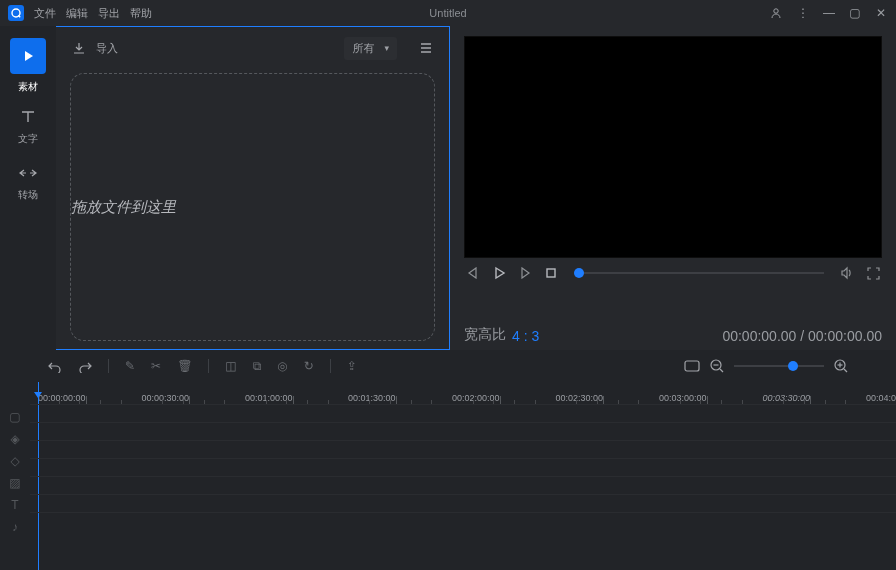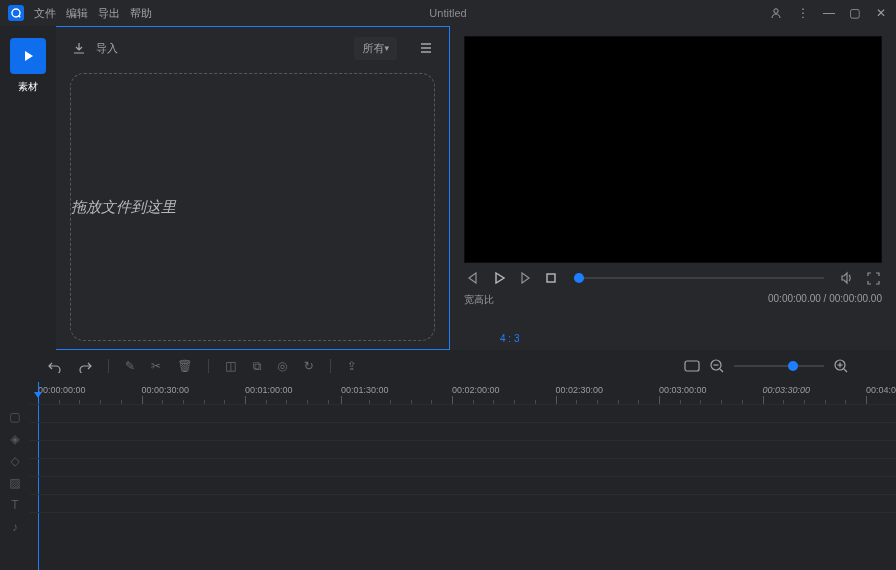--- a/index.html
+++ b/index.html
@@ -98,21 +98,21 @@
     display:flex; align-items:center; height:26px; gap:10px;
   }
   .import-btn {
     display:flex; gap:8px; align-items:center; cursor:pointer;
   }
   .spacer { flex:1; }
   .sel-box {
     background: var(--bg3);
     border-radius:3px;
     padding: 4px 8px; cursor:pointer;
-    display:flex; align-items:center;
+    display:flex; gap:10px; align-items:center;
     font-size:11px;
   }
   .chev-down { font-size:9px; color:#9da0a5;}
   .list-toggle { margin-left:10px; cursor:pointer; }
   .dropzone {
     margin-top:12px;
     flex:1;
     border: 1px dashed #55585d;
     border-radius: 14px;
     display:flex; align-items:center; 
@@ -140,21 +140,21 @@
   .dot {
     width:10px; height:10px; border-radius:50%;
     background: var(--accent);
     position:relative;
   }
   .seek {
     flex:1; height:2px; background:#3d3f44; position:relative; margin:0 6px;
   }
   .seek .dot { position:absolute; top:-4px; left:0; }
   .meta-row {
-    display:flex; align-items:flex-start; font-size:10px;
+    display:flex; align-items:flex-end; font-size:14px;
   }
   .ratio-label { color:#9a9da2; }
   .aspect-val { color: var(--accent); margin-left:6px;margin-top:40px;}
   .timecode { margin-left:auto; color:#9a9da2; }
   
   .toolbar {
     height:32px;
     display:flex; align-items:center;
     padding: 0 48px 0 48px;
     background: var(--bg1);
@@ -192,21 +192,21 @@
   .ruler {
     position:absolute; top:0; left:38px; right:10px; height:22px;
     color:#9a9da2;
   }
   .ticks {
     position:absolute; bottom:0; left:0; right:0; height:22px;
     display:flex;
   }
   .tick {
     position:absolute; bottom:0;
-    display:flex; flex-direction:column; align-items:flex-start;
+    display:flex; flex-direction:row; align-items:flex-end;
   }
   .tick .major { width:1px; height:8px; background:var(--ruler);}
   .tick .lbl { font-size:9px; color:#9a9da2; margin-bottom:1px;}
   .minor {
     position:absolute; bottom:0; width:1px; height:4px; background:#46484c;
   }
   .playhead {
     position:absolute; top:0; bottom:0; left:38px;
     width:1px; background: var(--accent);
   }
@@ -262,23 +262,39 @@
   <div class="rail">
     <div class="tab sel">
       <span class="ic">
         <svg width="14" height="14" viewBox="0 0 14 14">
             <polygon points="4,2 12,7 4,12" fill="#fff"></polygon>
           </svg>
       </span>
     </div>
     <div class="lbl">素材</div>
 
-
-
-
+    <div class="tab">
+      <span class="ic">
+        <svg width="16" height="16" viewBox="0 0 16 16">
+            <path d="M2 3h12M8 3v10" stroke="#a6a8ad" stroke-width="1.4" fill="none"></path>
+          </svg>
+      </span>
+      <div class="lbl">文字</div>
+    </div>
+
+
+
+    <div class="tab">
+      <span class="ic">
+        <svg width="18" height="14" viewBox="0 0 18 14">
+            <path d="M1 7h6M11 7h6M5 4l-4 3 4 3M13 4l4 3-4 3" fill="none" stroke="#a6a8ad" stroke-width="1.2"></path>
+          </svg>
+      </span>
+      <div class="lbl">转场</div>
+    </div>
   </div>
 
   <div class="media-panel">
     <div class="media-top">
       <div class="import-btn">
         <span class="ic">
           <svg width="14" height="14" viewBox="0 0 14 14">
               <path d="M7 2v7M4 6l3 3 3-3M2 12h10" fill="none" stroke="#a6a8ad" stroke-width="1.2"></path>
             </svg>
         </span>
@@ -416,21 +432,21 @@
         <div class="minor" style="left: 165.6px;"></div>
         <div class="minor" style="left: 186.3px;"></div>
         <div class="tick" style="left: 207px;">
           <div class="lbl">00:01:00:00</div>
           <div class="major"></div>
         </div>
         <div class="minor" style="left: 227.7px;"></div>
         <div class="minor" style="left: 248.4px;"></div>
         <div class="minor" style="left: 269.1px;"></div>
         <div class="minor" style="left: 289.8px;"></div>
-        <div class="tick" style="left: 303px;">
+        <div class="tick" style="left: 310px;">
           <div class="lbl">00:01:30:00</div>
           <div class="major"></div>
         </div>
         <div class="minor" style="left: 331.2px;"></div>
         <div class="minor" style="left: 351.9px;"></div>
         <div class="minor" style="left: 372.6px;"></div>
         <div class="minor" style="left: 393.3px;"></div>
         <div class="tick" style="left: 414px;">
           <div class="lbl">00:02:00:00</div>
           <div class="major"></div>

